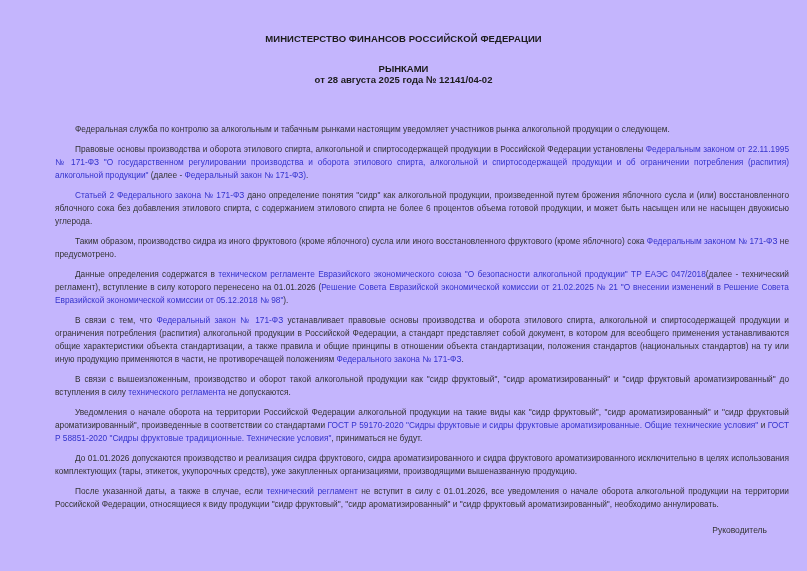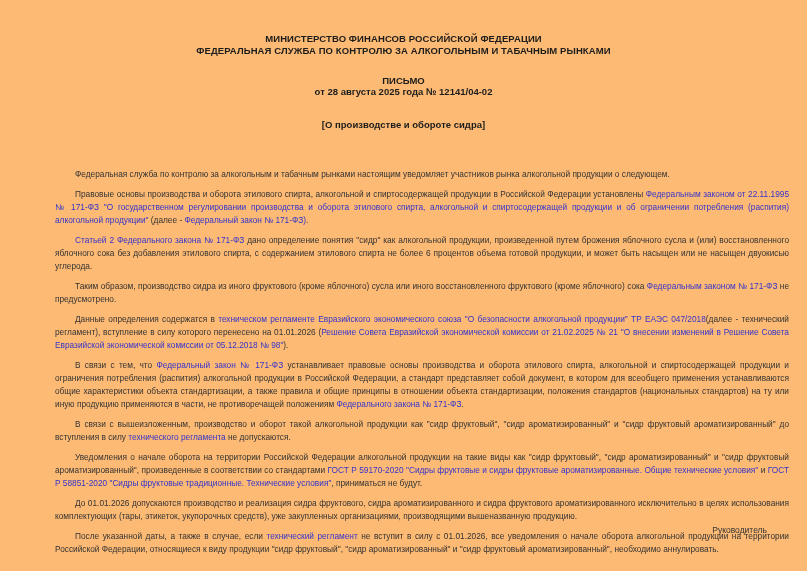--- a/index.html
+++ b/index.html
@@ -7,21 +7,21 @@
     padding: 0;
     width: 807px;
     height: 571px;
     background: #ffffff;
     overflow: hidden;
   }
   .page {
     position: relative;
     width: 807px;
     height: 571px;
-    background: #fdba74;
+    background: #c4b5fd;
     font-family: "Liberation Sans", sans-serif;
     color: #333333;
   }
   .doc-header {
     padding-top: 33px;
     text-align: center;
     font-weight: bold;
     color: #1c1c1c;
     font-size: 9.5px;
     line-height: 12px;
@@ -74,28 +74,26 @@
     color: #333333;
   }
 </style>
 </head>
 <body>
 
 <div class="page">
 
   <div class="doc-header">
     <div class="org">МИНИСТЕРСТВО ФИНАНСОВ РОССИЙСКОЙ ФЕДЕРАЦИИ</div>
-    <div class="org">ФЕДЕРАЛЬНАЯ СЛУЖБА ПО КОНТРОЛЮ ЗА АЛКОГОЛЬНЫМ И ТАБАЧНЫМ РЫНКАМИ</div>
   </div>
 
-  <div class="doc-type">ПИСЬМО</div>
+  <div class="doc-type">РЫНКАМИ</div>
 
   <div class="doc-date">от 28 августа 2025 года № 12141/04-02</div>
 
-  <div class="doc-subject">[О производстве и обороте сидра]</div>
 
   <div class="doc-body">
       <p class="para"><span>Федеральная служба по контролю за алкогольным и табачным рынками настоящим уведомляет участников рынка алкогольной продукции о следующем.</span></p>
       <p class="para"><span>Правовые основы производства и оборота этилового спирта, алкогольной и спиртосодержащей продукции в Российской Федерации установлены </span><a class="doc-link" style="color: rgb(51, 51, 204);">Федеральным законом от 22.11.1995 № 171-ФЗ "О государственном регулировании производства и оборота этилового спирта, алкогольной и спиртосодержащей продукции и об ограничении потребления (распития) алкогольной продукции"</a><span> (далее - </span><a class="doc-link" style="color: rgb(51, 51, 204);">Федеральный закон № 171-ФЗ)</a><span>.</span></p>
       <p class="para"><a class="doc-link" style="color: rgb(51, 51, 204);">Статьей 2 Федерального закона № 171-ФЗ</a><span> дано определение понятия "сидр" как алкогольной продукции, произведенной путем брожения яблочного сусла и (или) восстановленного яблочного сока без добавления этилового спирта, с содержанием этилового спирта не более 6 процентов объема готовой продукции, и может быть насыщен или не насыщен двуокисью углерода.</span></p>
       <p class="para"><span>Таким образом, производство сидра из иного фруктового (кроме яблочного) сусла или иного восстановленного фруктового (кроме яблочного) сока </span><a class="doc-link" style="color: rgb(51, 51, 204);">Федеральным законом № 171-ФЗ</a><span> не предусмотрено.</span></p>
       <p class="para"><span>Данные определения содержатся в </span><a class="doc-link" style="color: rgb(51, 51, 204);">техническом регламенте Евразийского экономического союза "О безопасности алкогольной продукции" ТР ЕАЭС 047/2018</a><span>(далее - технический регламент), вступление в силу которого перенесено на 01.01.2026 (</span><a class="doc-link" style="color: rgb(51, 51, 204);">Решение Совета Евразийской экономической комиссии от 21.02.2025 № 21 "О внесении изменений в Решение Совета Евразийской экономической комиссии от 05.12.2018 № 98"</a><span>).</span></p>
       <p class="para"><span>В связи с тем, что </span><a class="doc-link" style="color: rgb(51, 51, 204);">Федеральный закон № 171-ФЗ</a><span> устанавливает правовые основы производства и оборота этилового спирта, алкогольной и спиртосодержащей продукции и ограничения потребления (распития) алкогольной продукции в Российской Федерации, а стандарт представляет собой документ, в котором для всеобщего применения устанавливаются общие характеристики объекта стандартизации, а также правила и общие принципы в отношении объекта стандартизации, положения стандартов (национальных стандартов) на ту или иную продукцию применяются в части, не противоречащей положениям </span><a class="doc-link" style="color: rgb(51, 51, 204);">Федерального закона № 171-ФЗ</a><span>.</span></p>
       <p class="para"><span>В связи с вышеизложенным, производство и оборот такой алкогольной продукции как "сидр фруктовый", "сидр ароматизированный" и "сидр фруктовый ароматизированный" до вступления в силу </span><a class="doc-link" style="color: rgb(51, 51, 204);">технического регламента</a><span> не допускаются.</span></p>
       <p class="para"><span>Уведомления о начале оборота на территории Российской Федерации алкогольной продукции на такие виды как "сидр фруктовый", "сидр ароматизированный" и "сидр фруктовый ароматизированный", произведенные в соответствии со стандартами </span><a class="doc-link" style="color: rgb(51, 51, 204);">ГОСТ Р 59170-2020 "Сидры фруктовые и сидры фруктовые ароматизированные. Общие технические условия"</a><span> и </span><a class="doc-link" style="color: rgb(51, 51, 204);">ГОСТ Р 58851-2020 "Сидры фруктовые традиционные. Технические условия"</a><span>, приниматься не будут.</span></p>

